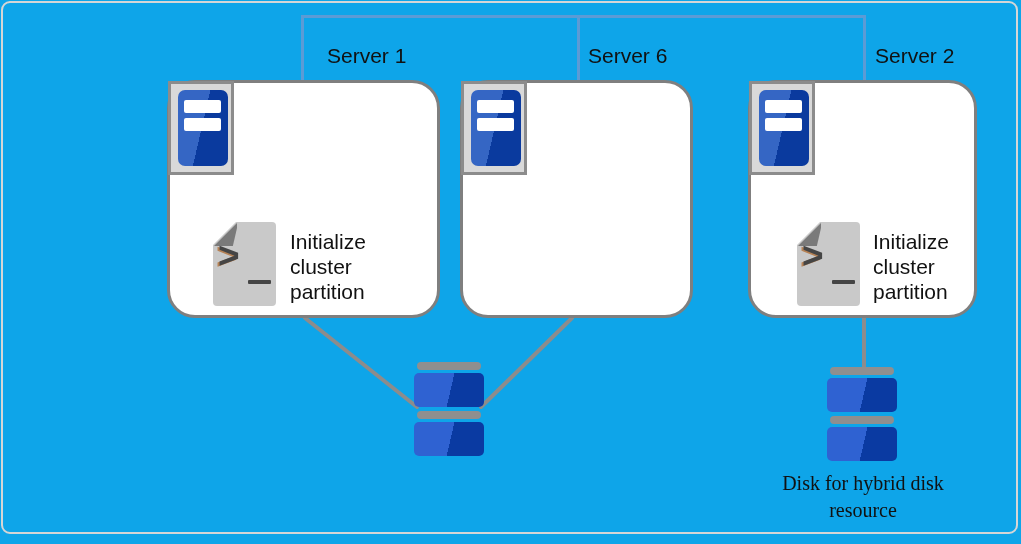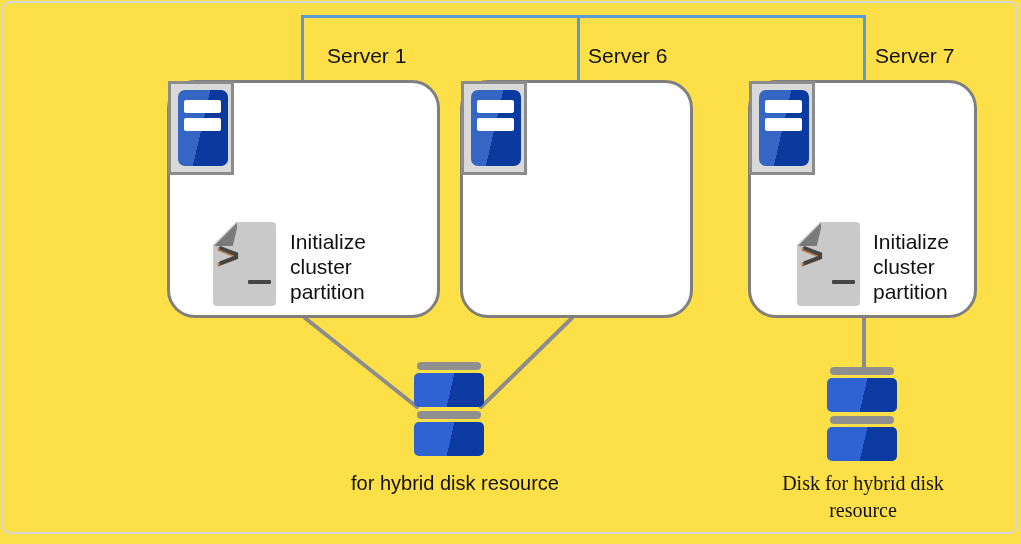--- a/index.html
+++ b/index.html
@@ -1,17 +1,17 @@
 <!DOCTYPE html>
 <html><head>
 <meta charset="utf-8">
 <style>
   html,body{margin:0;padding:0;background:#ffffff;}
   .canvas{
-    position:relative;width:1021px;height:544px;background:#fde047;overflow:hidden;
+    position:relative;width:1021px;height:544px;background:#0ea5e9;overflow:hidden;
     font-family:"Liberation Sans",sans-serif;color:#111;
   }
   .frame{
     position:absolute;left:1px;top:1px;width:1017px;height:533px;
     border:2px solid #d6d6d6;border-radius:9px;box-sizing:border-box;z-index:0;
   }
   
   .net{position:absolute;background:#5b9bd5;z-index:1;}
   .net-h{left:301px;top:15px;width:565px;height:3px;}
   .net-v{top:15px;width:3px;height:66px;}
@@ -84,21 +84,21 @@
 
   <div class="frame"></div>
 
   <div class="net net-h"></div>
   <div class="net net-v net-v1"></div>
   <div class="net net-v net-v2"></div>
   <div class="net net-v net-v3"></div>
 
   <div class="srv-label srv-label1">Server 1</div>
   <div class="srv-label srv-label2">Server 6</div>
-  <div class="srv-label srv-label3">Server 7</div>
+  <div class="srv-label srv-label3">Server 2</div>
 
   <svg class="wires" viewBox="0 0 1021 544">
     <line x1="305" y1="318" x2="417" y2="407" stroke="#8c8c8c" stroke-width="4" stroke-linecap="round"></line>
     <line x1="572" y1="318" x2="481" y2="407" stroke="#8c8c8c" stroke-width="4" stroke-linecap="round"></line>
     <line x1="864" y1="318" x2="864" y2="370" stroke="#8c8c8c" stroke-width="4" stroke-linecap="round"></line>
   </svg>
 
   <div class="box box1"></div>
   <div class="box box2"></div>
   <div class="box box3"></div>
@@ -146,21 +146,20 @@
     <div>partition</div>
   </div>
 
   <div class="disk disk-shared">
     <div class="disk-bar disk-bar1"></div>
     <div class="platter platter1"></div>
     <div class="disk-bar disk-bar2"></div>
     <div class="platter platter2"></div>
   </div>
   <div class="disk-cap disk-cap-shared">
-    <div>for hybrid disk resource</div>
   </div>
 
   <div class="disk disk-single">
     <div class="disk-bar disk-bar1"></div>
     <div class="platter platter1"></div>
     <div class="disk-bar disk-bar2"></div>
     <div class="platter platter2"></div>
   </div>
   <div class="disk-cap disk-cap-single">
     <div>Disk for hybrid disk</div>

